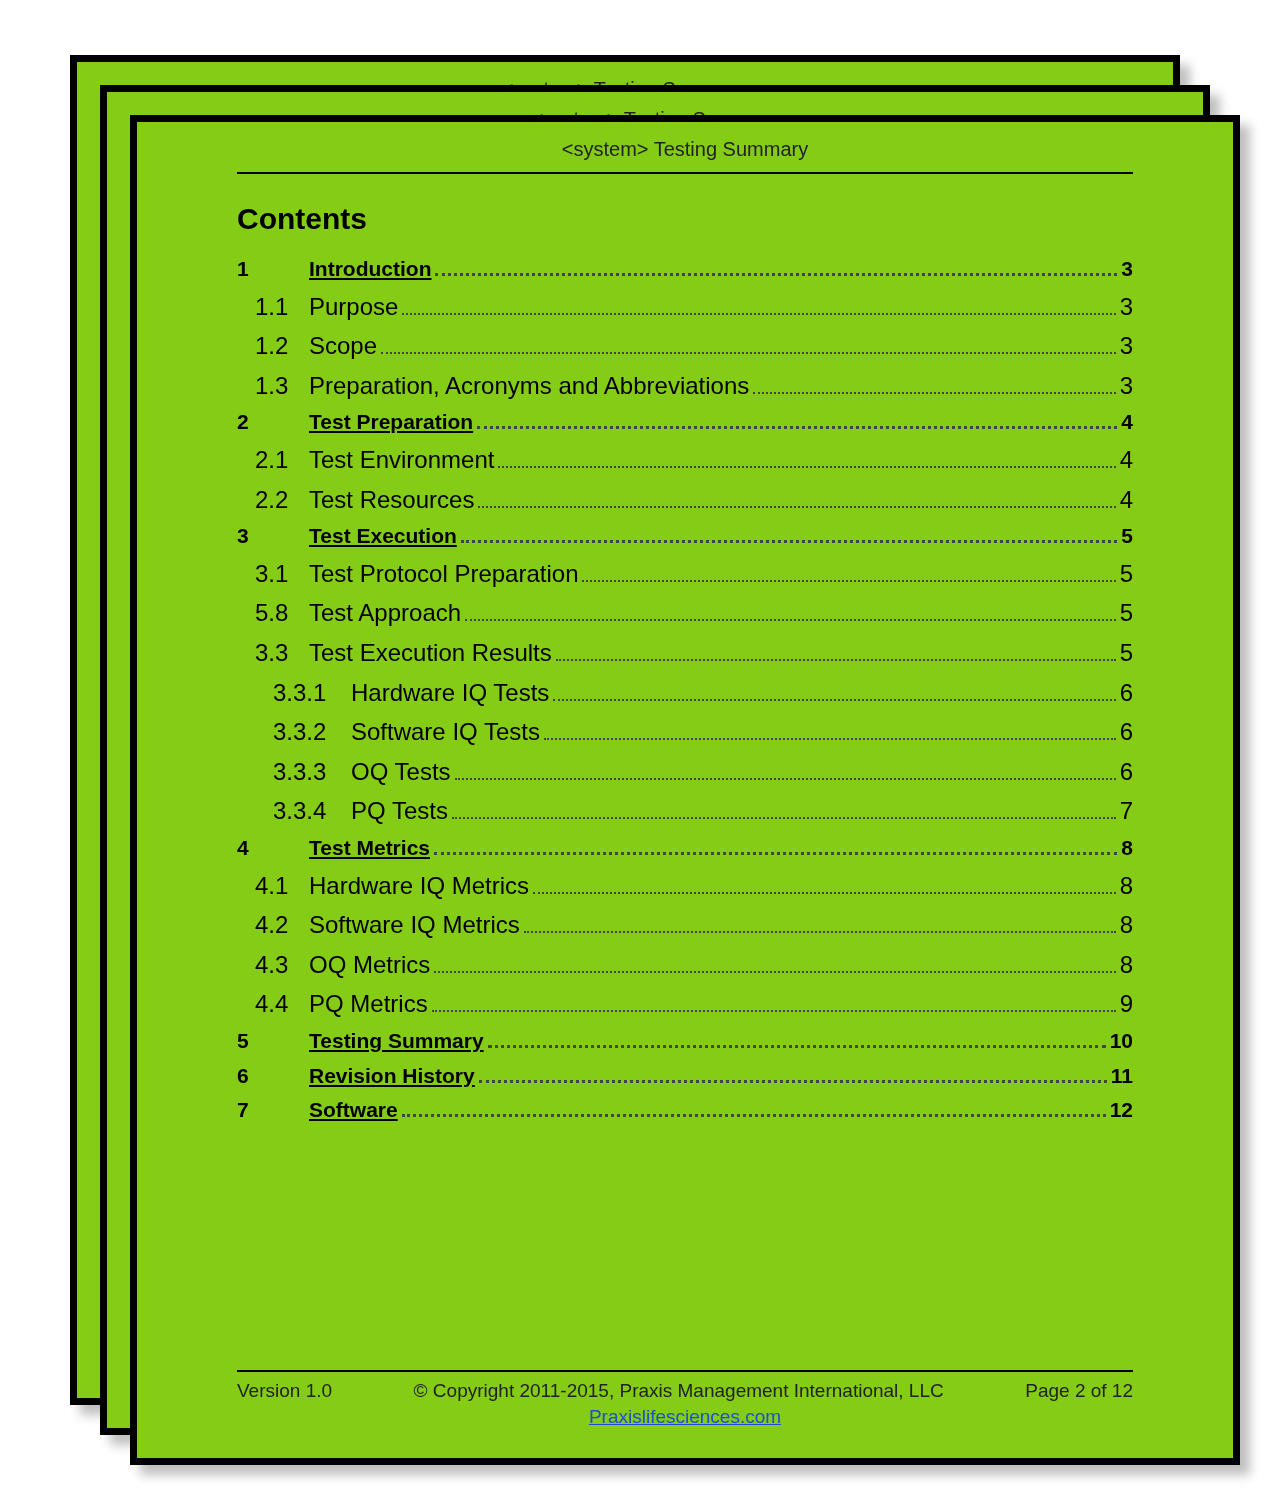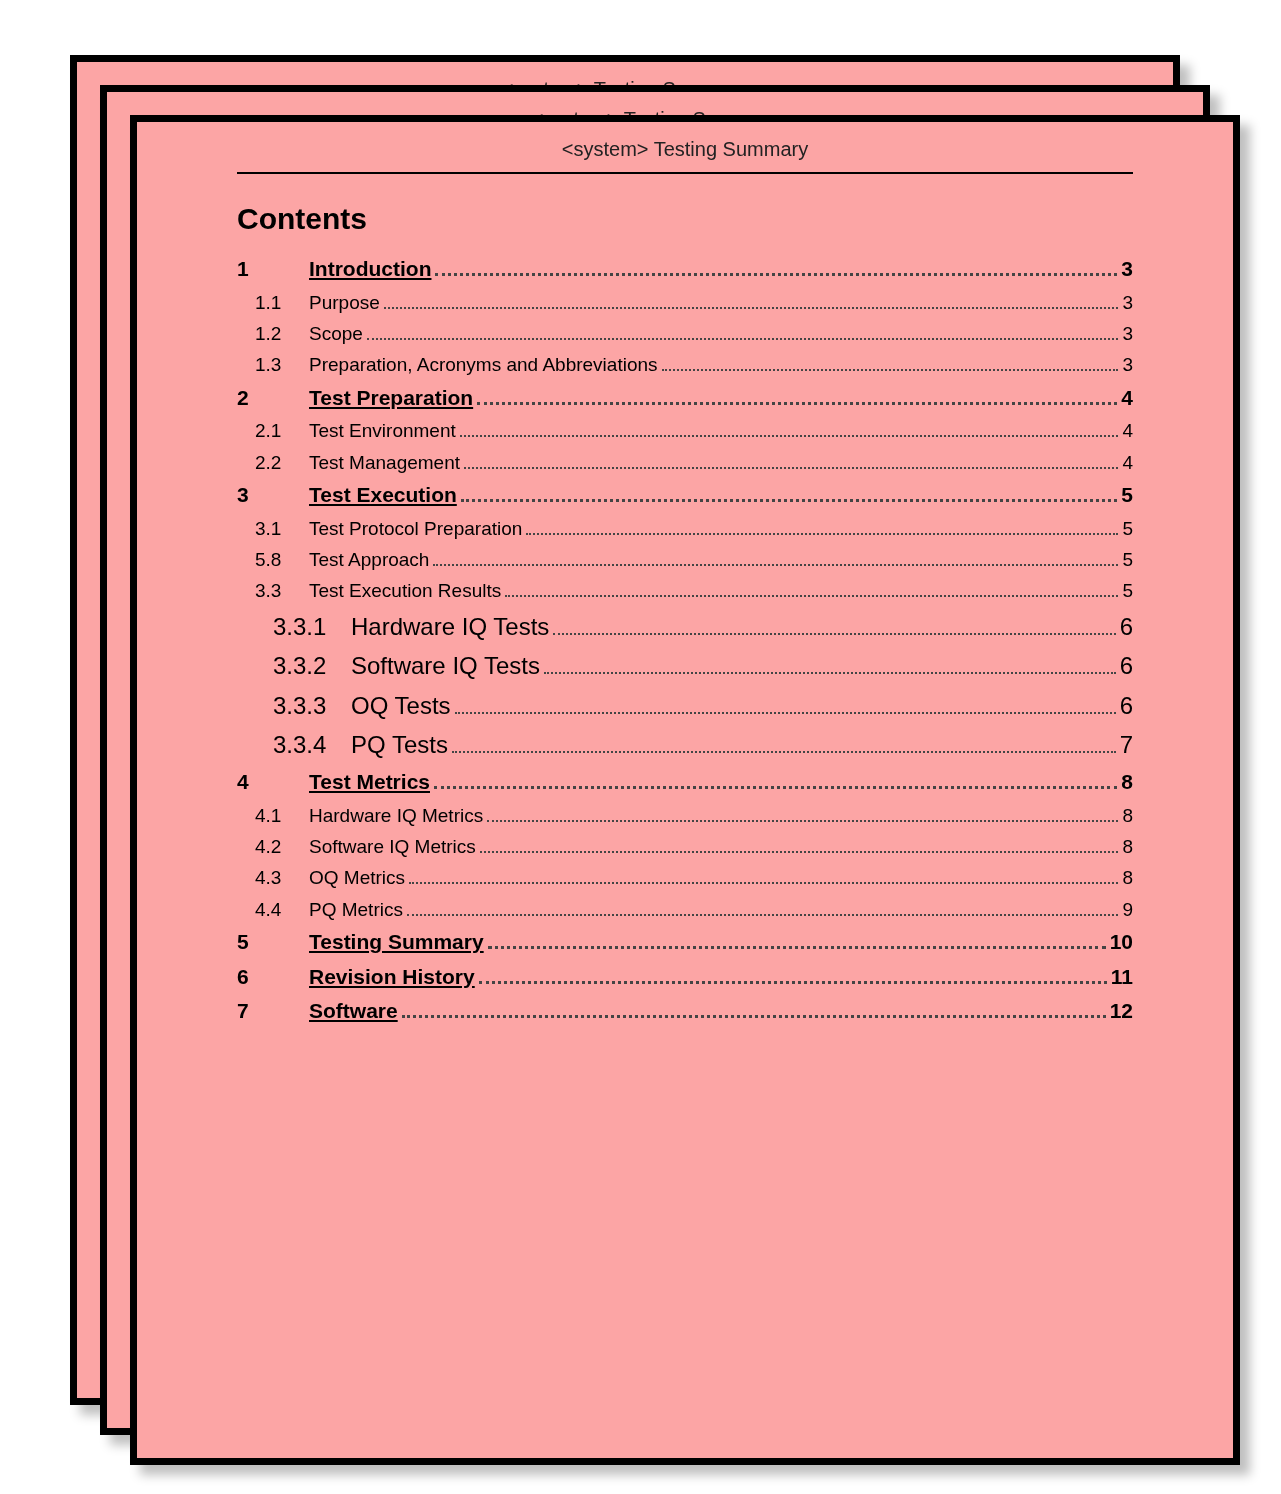--- a/index.html
+++ b/index.html
@@ -11,21 +11,21 @@
   }
   .canvas {
     position: relative;
     width: 1281px;
     height: 1494px;
     background: #ffffff;
     overflow: hidden;
   }
   .sheet {
     position: absolute;
-    background: #fca5a5;
+    background: #84cc16;
     border: 7px solid #000;
     box-sizing: border-box;
     box-shadow: 10px 10px 10px rgba(0,0,0,0.25);
   }
   .sheet .hdr {
     position: absolute;
     top: 16px;
     left: 0; right: 0;
     text-align: center;
     font-size: 20px;
@@ -58,21 +58,21 @@
     align-items: baseline;
     line-height: 1.65;
   }
   .toc-num-col {
     flex: 0 0 72px;
   }
   .toc-row.l1 .toc-num-col { font-weight: bold; font-size: 21px; }
   .toc-row.l1 .toc-title   { font-weight: bold; font-size: 21px; text-decoration: underline; }
   .toc-row.l1 .toc-page    { font-weight: bold; font-size: 21px; }
 
-  .toc-row.l2 { padding-left: 18px; font-size: 19px; }
+  .toc-row.l2 { padding-left: 18px; font-size: 24px; }
   .toc-row.l2 .toc-num-col { flex-basis: 54px; }
 
   .toc-row.l3 { padding-left: 36px; font-size: 24px; }
   .toc-row.l3 .toc-num-col { flex-basis: 66px; }
   .toc-row.l3 .toc-title { padding-left: 12px; }
 
   .toc-title { white-space: nowrap; }
   .dots {
     flex: 1 1 auto;
     border-bottom: 2px dotted #444;
@@ -161,21 +161,21 @@
             <span class="toc-page">4</span>
           </div>
           <div class="toc-row l2">
             <span class="toc-num-col">2.1</span>
             <span class="toc-title">Test Environment</span>
             <span class="dots"></span>
             <span class="toc-page">4</span>
           </div>
           <div class="toc-row l2">
             <span class="toc-num-col">2.2</span>
-            <span class="toc-title">Test Management</span>
+            <span class="toc-title">Test Resources</span>
             <span class="dots"></span>
             <span class="toc-page">4</span>
           </div>
           <div class="toc-row l1">
             <span class="toc-num-col">3</span>
             <span class="toc-title">Test Execution</span>
             <span class="dots"></span>
             <span class="toc-page">5</span>
           </div>
           <div class="toc-row l2">
@@ -264,15 +264,26 @@
           </div>
           <div class="toc-row l1">
             <span class="toc-num-col">7</span>
             <span class="toc-title">Software</span>
             <span class="dots"></span>
             <span class="toc-page">12</span>
           </div>
         </div>
     </div>
 
+    <div class="footer-area">
+      <div class="footer-line"></div>
+      <div class="footer-row">
+        <span>Version 1.0</span>
+        <span>© Copyright 2011-2015, Praxis Management International, LLC</span>
+        <span>Page 2 of 12</span>
+      </div>
+      <div class="footer-link">
+        <a href="#">Praxislifesciences.com</a>
+      </div>
+    </div>
 
   </div>
 </div>
 
 </body></html>

